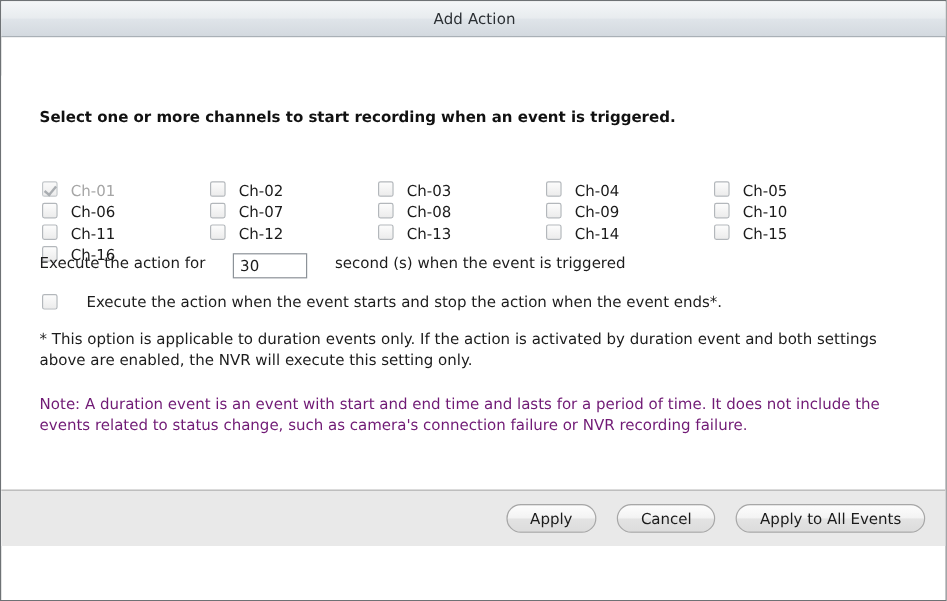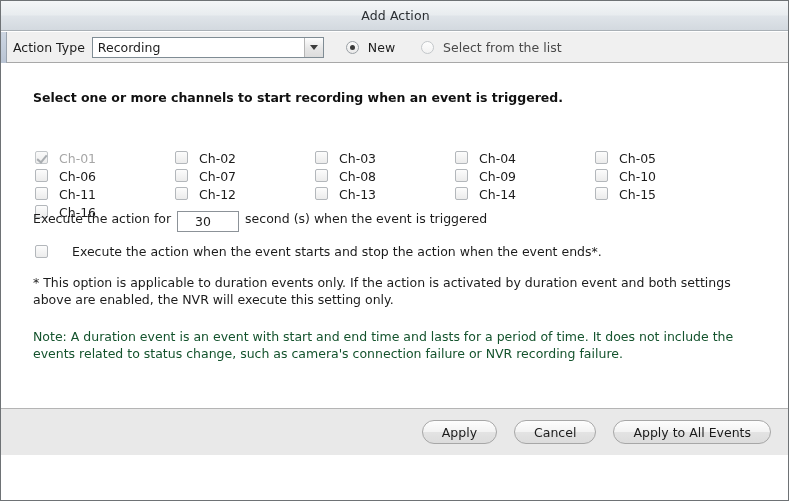--- a/index.html
+++ b/index.html
@@ -222,26 +222,26 @@
     font-size: 12.5px;
     color: #1c1c1c;
     white-space: nowrap;
   }
   .dur-input {
     width: 62px;
     height: 21px;
     box-sizing: border-box;
     background: #ffffff;
     border: 1px solid #8c9298;
-    margin: 0 6px;
-    display: flex;
-    align-items: center;
-    font-size: 12.5px;
-    color: #1c1c1c;
-    padding-left: 17px;
+    margin: 0 23px;
+    display: flex;
+    align-items: center;
+    font-size: 12.5px;
+    color: #1c1c1c;
+    padding-left: 5px;
   }
 
   .dur-chk-row {
     position: absolute;
     left: 34px; top: 181px;
     display: flex;
     align-items: center;
   }
   .dur-chk-label {
     font-size: 12.5px;
@@ -258,21 +258,21 @@
     line-height: 17px;
     color: #1c1c1c;
   }
 
   .note {
     position: absolute;
     left: 32px; top: 265px;
     width: 722px;
     font-size: 12.5px;
     line-height: 17px;
-    color: #14532d;
+    color: #701a75;
   }
 
   
   .footer {
     position: absolute;
     left: 0; bottom: 0;
     width: 787px;
     height: 47px;
     box-sizing: border-box;
     background: #e9e9e9;
@@ -301,42 +301,20 @@
 </style>
 </head>
 <body>
 
 <div class="window">
 
   <div class="titlebar">
     <div class="titlebar-text">Add Action</div>
   </div>
 
-  <div class="toolbar">
-    <div class="toolbar-accent"></div>
-    <div class="toolbar-label">Action Type</div>
-
-    <div class="select-wrap">
-      <div class="select-value">Recording</div>
-      <div class="select-arrow-btn">
-        <span class="arrow-down"></span>
-      </div>
-    </div>
-
-    <div class="radio-group">
-      <div class="radio-item">
-        <span class="radio-box on"></span>
-        <span class="radio-text">New</span>
-      </div>
-      <div class="radio-item">
-        <span class="radio-box dim"></span>
-        <span class="radio-text dim">Select from the list</span>
-      </div>
-    </div>
-  </div>
 
   <div class="body">
 
     <div class="intro">Select one or more channels to start recording when an event is triggered.</div>
 
     <div class="chan-grid">
       <div class="chan-row">
         <label class="chan-cell">
           <span class="chk checked-dim"></span>
           <span class="chan-label dim">Ch-01</span>

